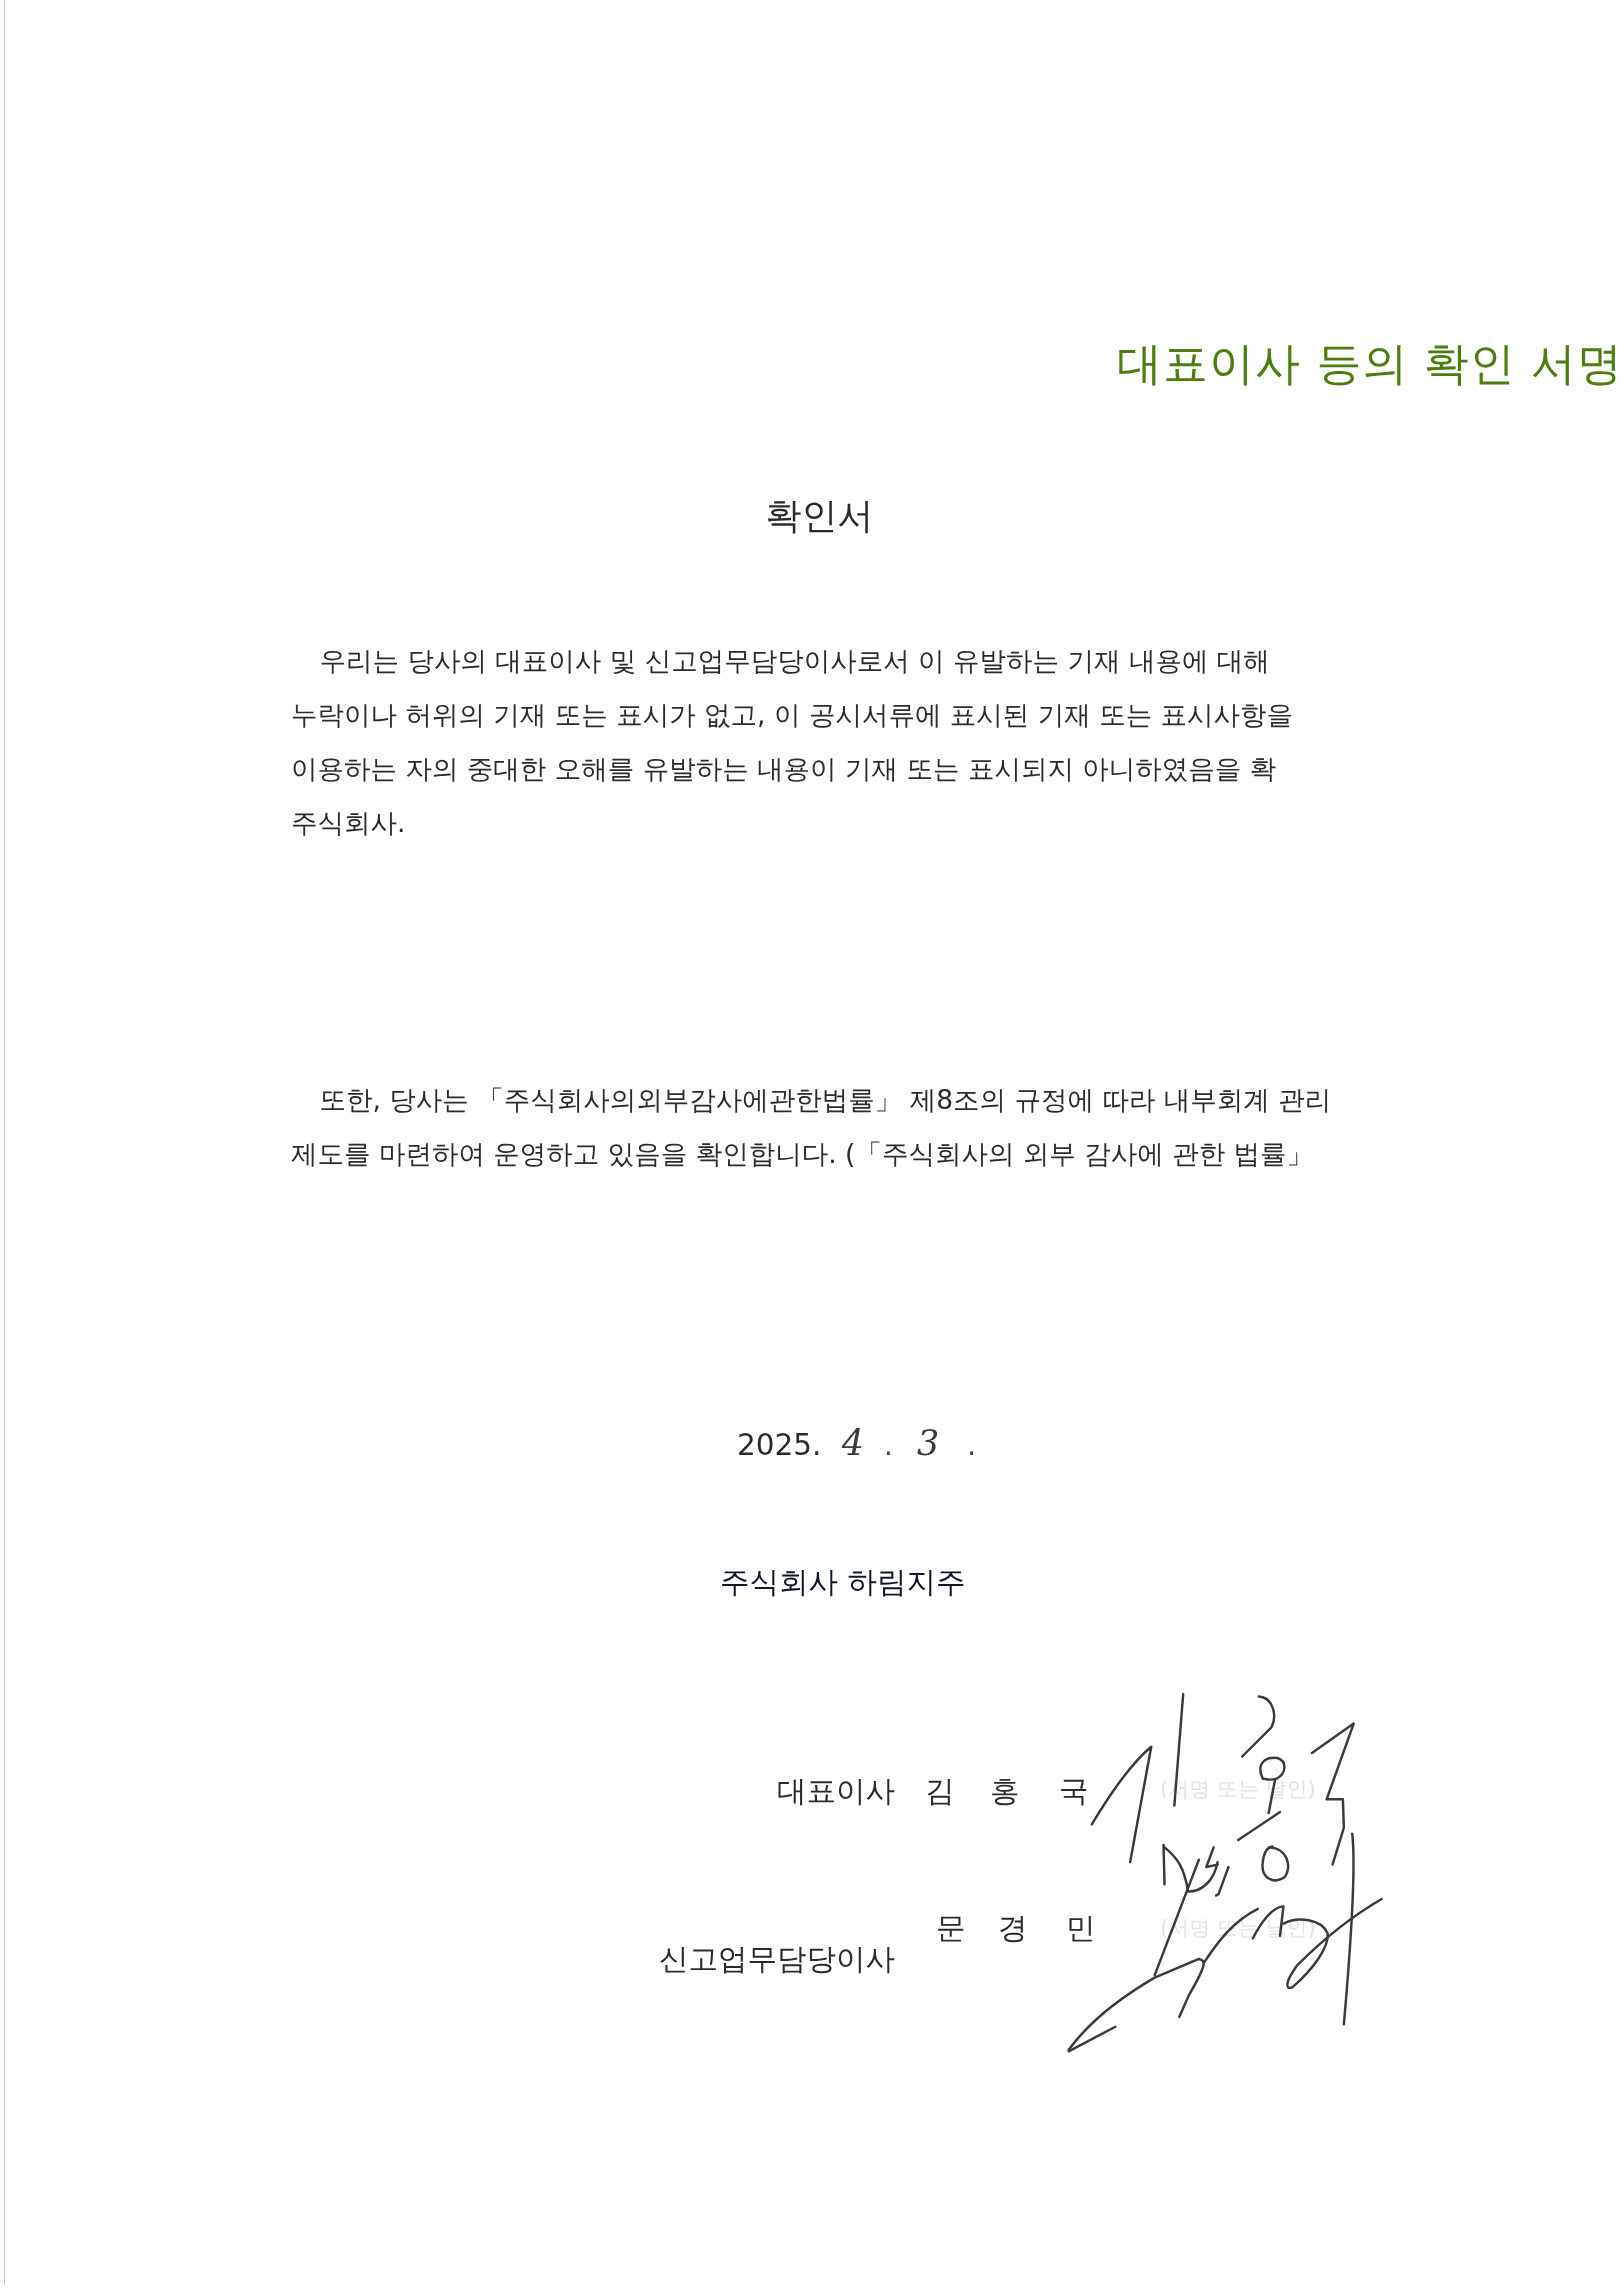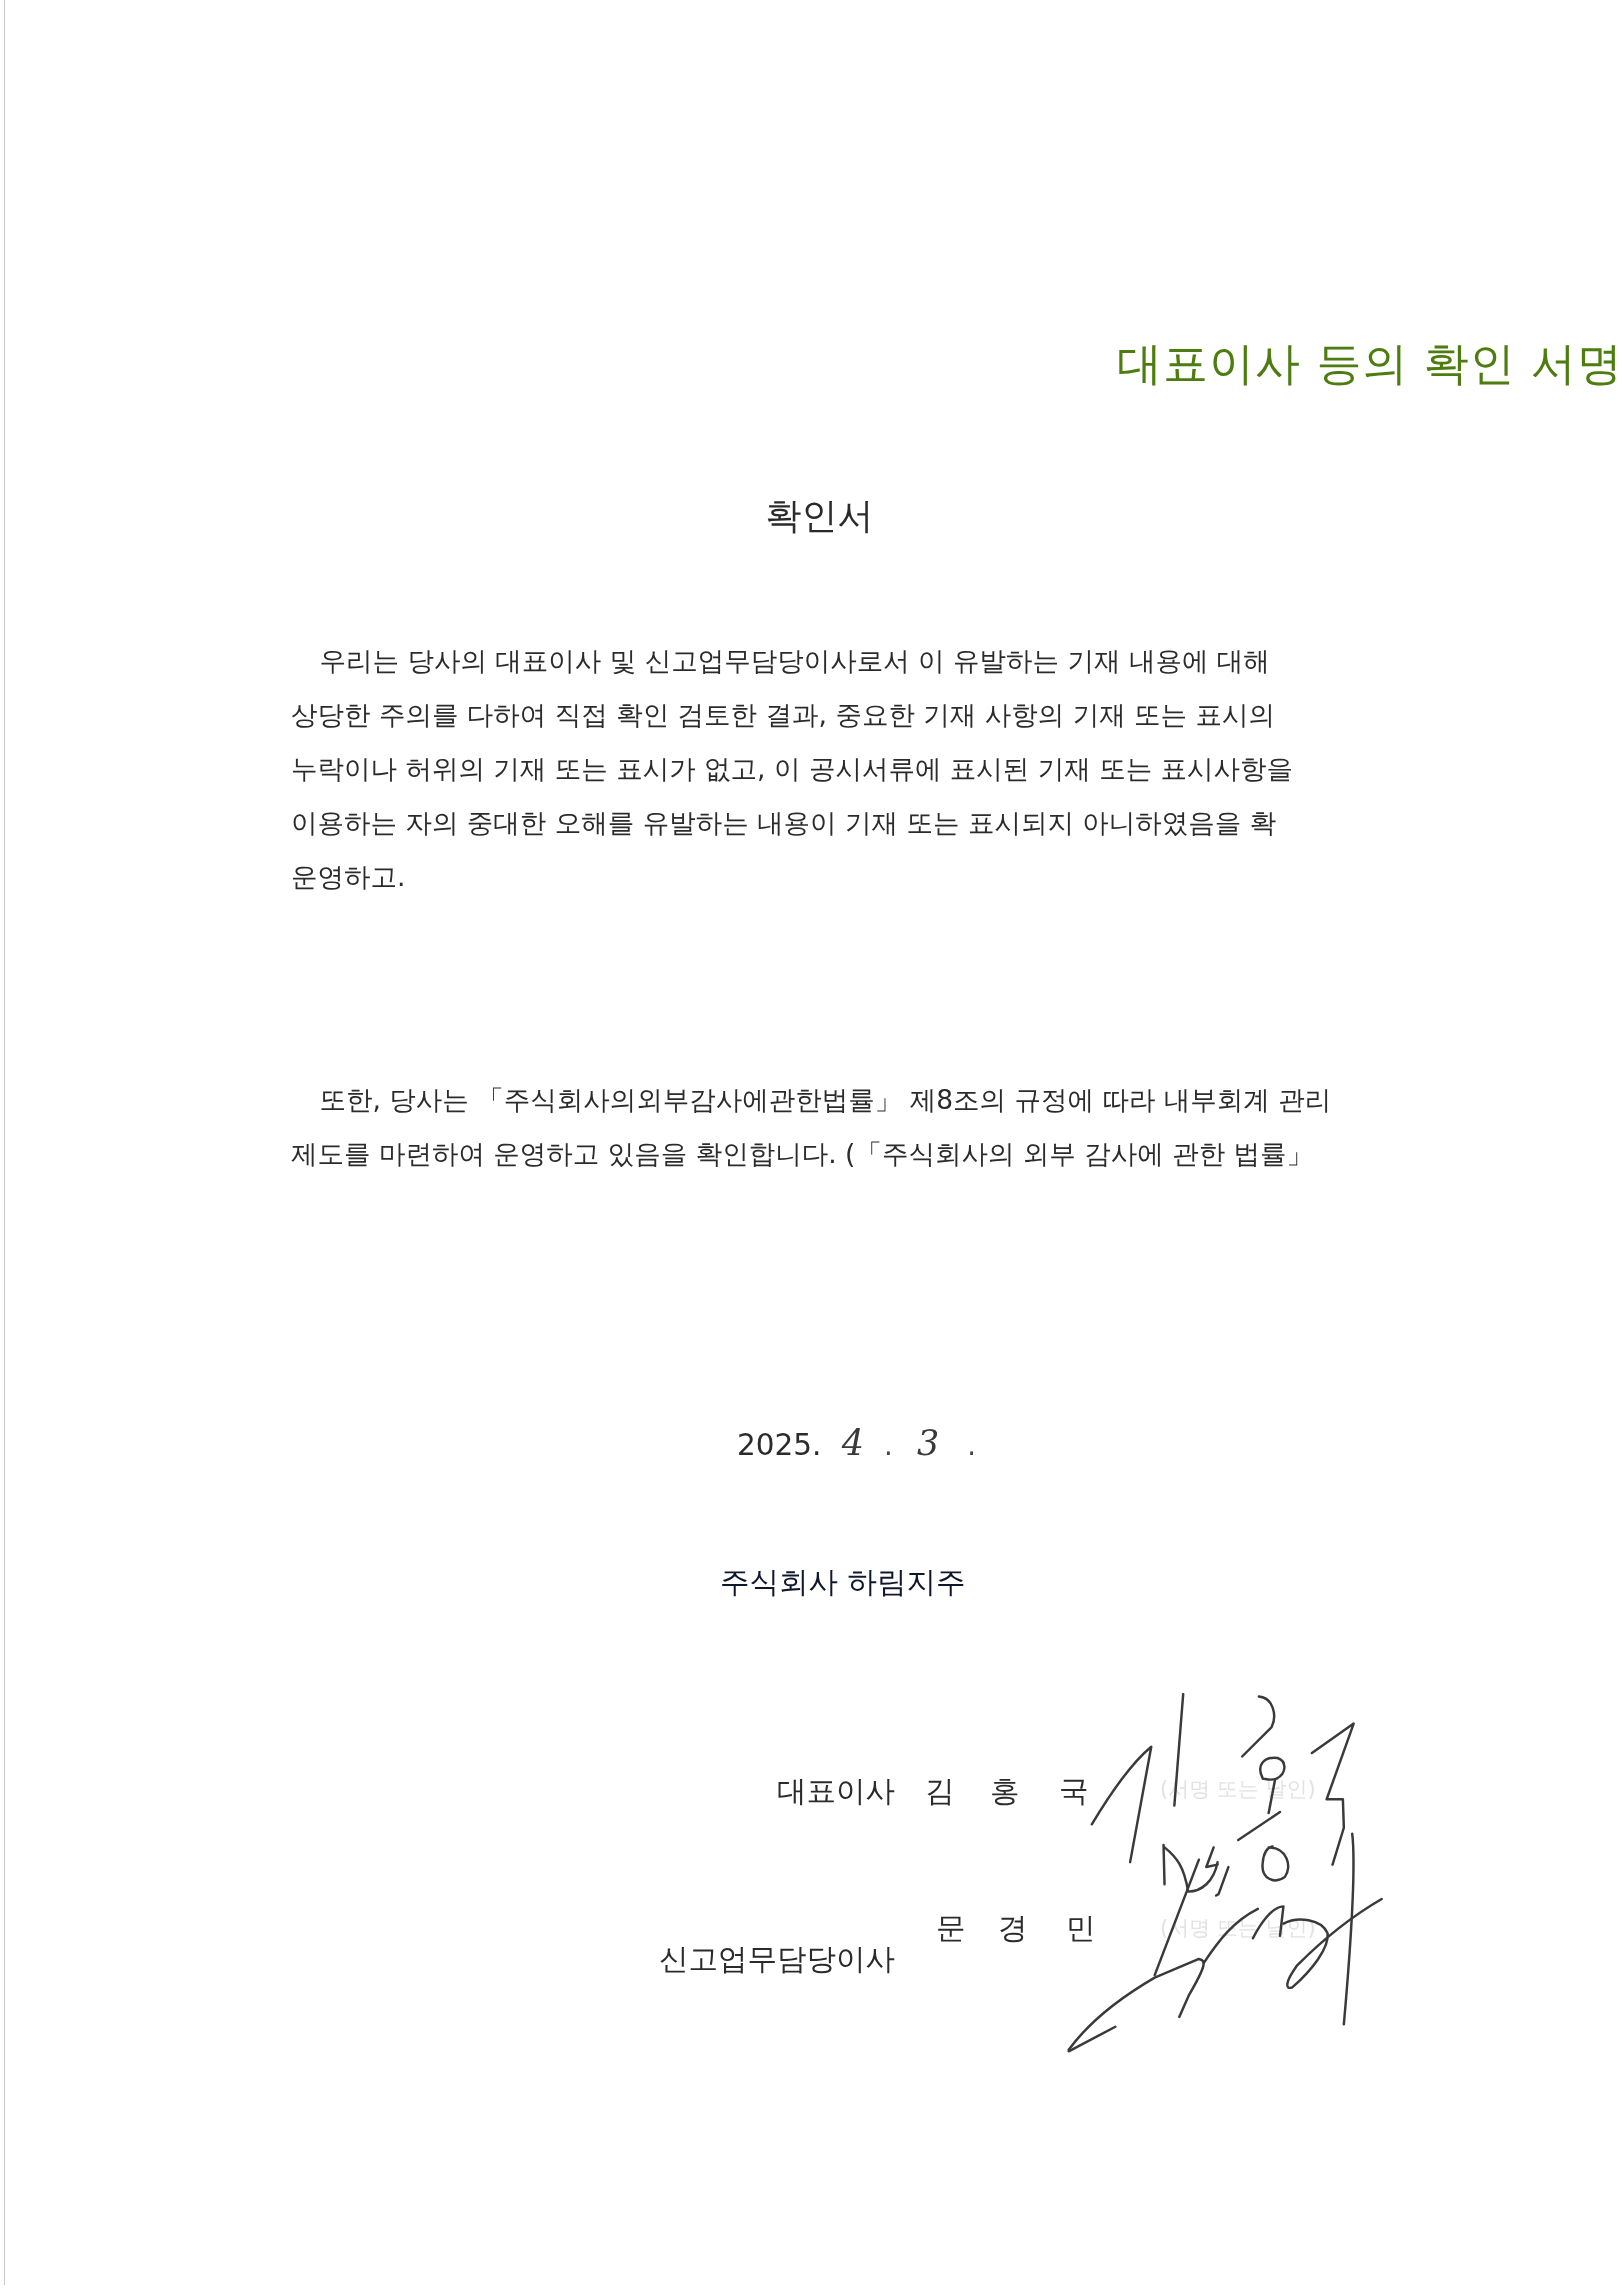--- a/index.html
+++ b/index.html
@@ -106,24 +106,23 @@
 <div class="page">
 
   <div class="scan-edge"></div>
 
   <h1 class="title">대표이사 등의 확인 서명</h1>
 
   <h2 class="subtitle">확인서</h2>
 
   <p class="para para-1">
     <span class="line indent">우리는 당사의 대표이사 및 신고업무담당이사로서 이 유발하는 기재 내용에 대해</span>
-    <span class="line">상당한 주의를 다하여 직접 확인 검토한 결과, 중요한 기재 사항의 기재 또는 표시의</span>
     <span class="line">누락이나 허위의 기재 또는 표시가 없고, 이 공시서류에 표시된 기재 또는 표시사항을</span>
     <span class="line">이용하는 자의 중대한 오해를 유발하는 내용이 기재 또는 표시되지 아니하였음을 확</span>
-    <span class="line">운영하고.</span>
+    <span class="line">주식회사.</span>
   </p>
 
   <p class="para para-2">
     <span class="line indent">또한, 당사는 「주식회사의외부감사에관한법률」 제8조의 규정에 따라 내부회계 관리</span>
     <span class="line">제도를 마련하여 운영하고 있음을 확인합니다. (「주식회사의 외부 감사에 관한 법률」</span>
   </p>
 
   <div class="date">
     <span>2025.</span>
     <span class="hand" style="margin-left:10.8px;">4</span>

